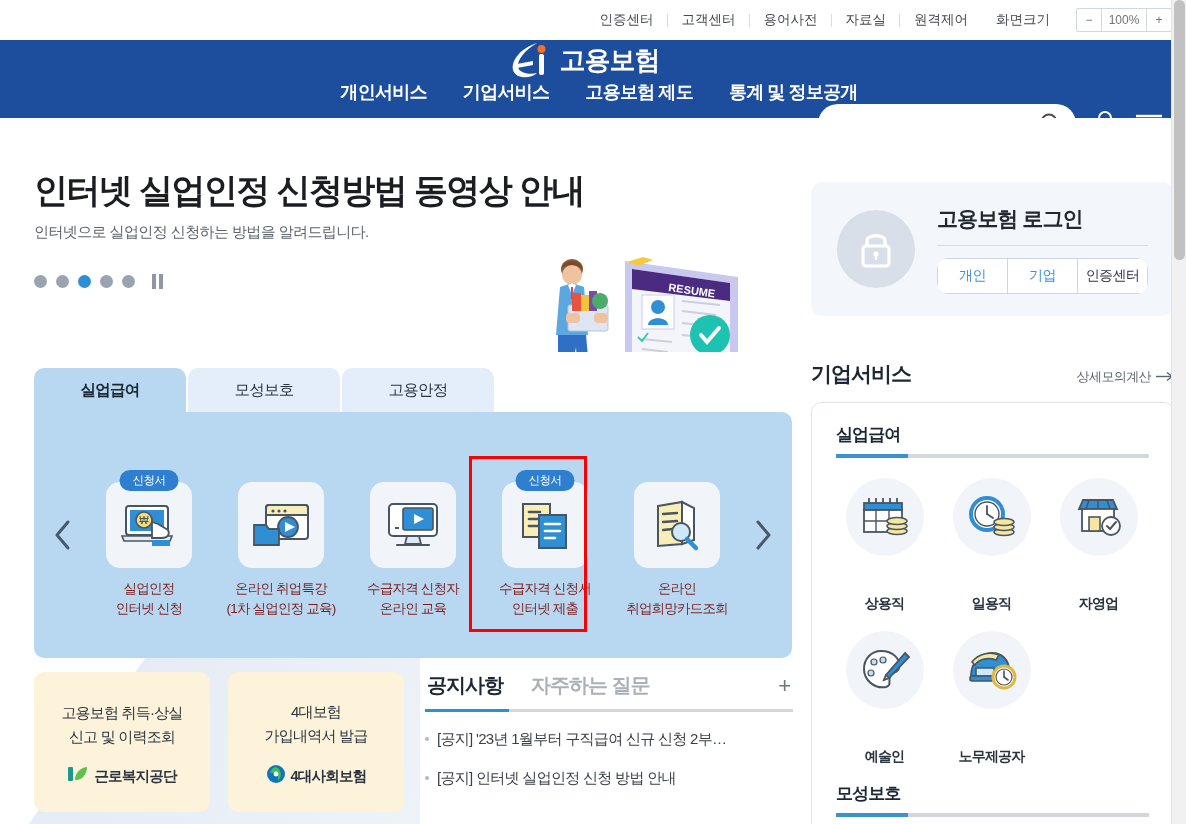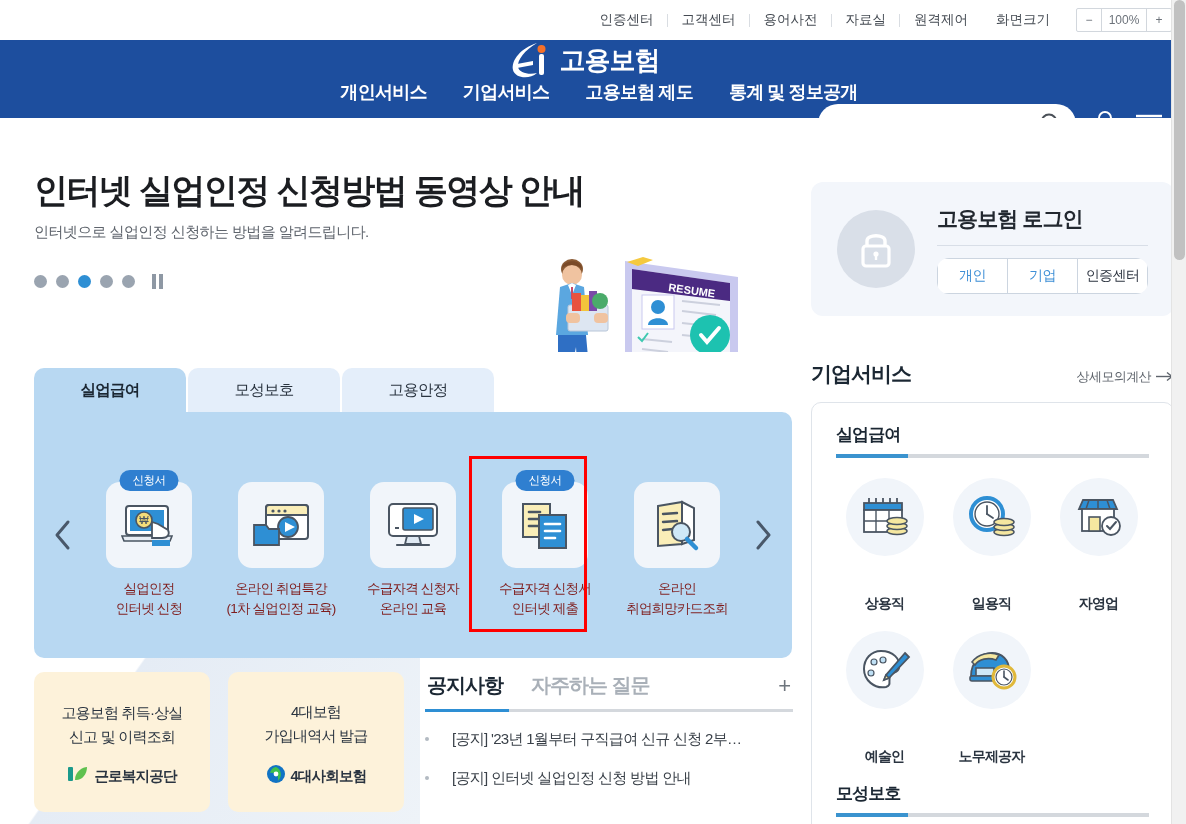--- a/index.html
+++ b/index.html
@@ -190,21 +190,21 @@
     margin-left: auto; font-size: 22px; color: #6e757d;
     cursor: pointer; padding-bottom: 10px; font-weight: 300;
   }
   .notice-rule { height: 3px; background: #d4d8dd; position: relative; }
   .notice-rule::before {
     content: ""; position: absolute; left: 0; top: 0;
     width: 84px; height: 3px; background: #2e8fd4;
   }
   .notice-list { margin-top: 18px; }
   .notice-item {
-    display: flex; align-items: baseline; gap: 23px; margin-bottom: 20px;
+    display: flex; align-items: baseline; gap: 8px; margin-bottom: 20px;
     font-size: 15px; color: #3a4149; letter-spacing: -0.7px; cursor: pointer;
     white-space: nowrap; overflow: hidden;
   }
   .notice-bullet {
     width: 4px; height: 4px; border-radius: 50%; background: #b3bac2; flex: none;
     position: relative; top: -3px;
   }
 
   
   .calc { position: absolute; left: 811px; top: 360px; width: 363px; z-index: 2; }

